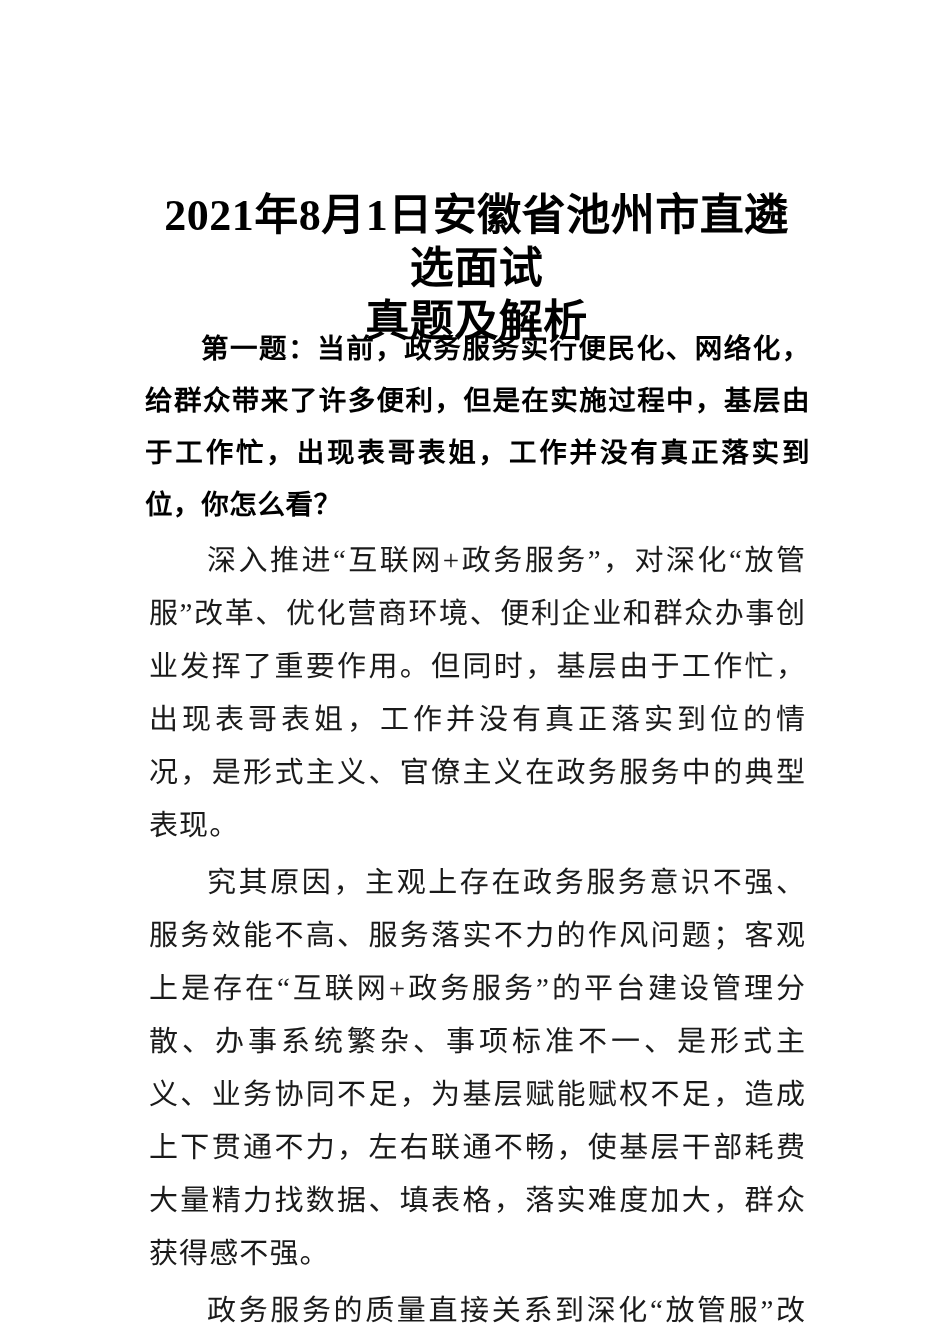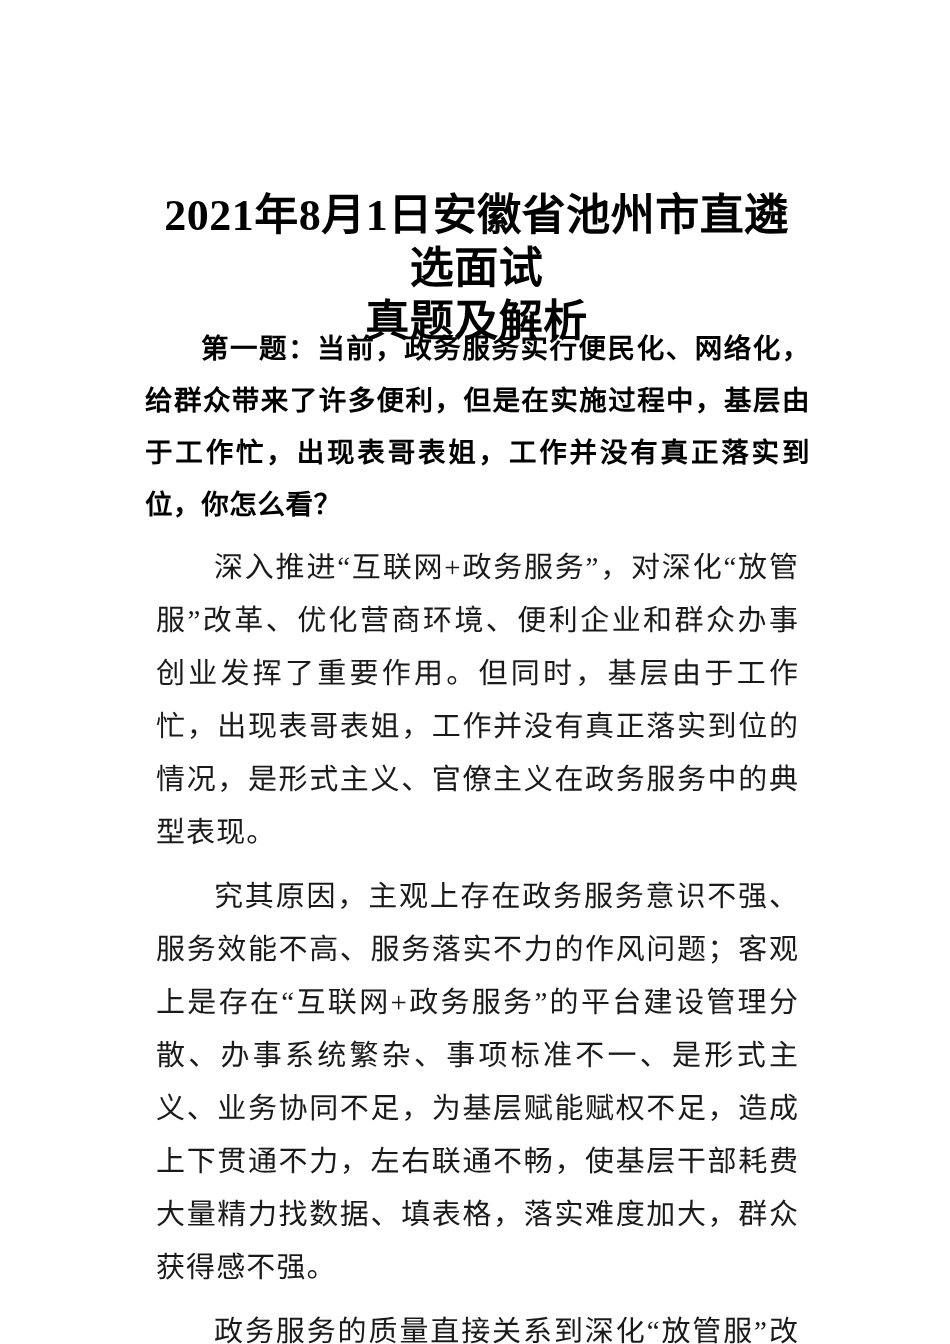--- a/index.html
+++ b/index.html
@@ -59,21 +59,21 @@
   
   .a-para {
     font-family: "Liberation Serif", "DejaVu Serif", serif;
     font-weight: 400;
     font-size: 29px;
     line-height: 53px;
     color: #1a1a1a;
     text-align: justify;
     text-justify: inter-ideograph;
     text-indent: 58px;
-    margin: 11px;
+    margin: 4px;
     letter-spacing: 1.1px;
   }
 
   
   .a-para.clipped {
     overflow: hidden;
   }
 </style>
 </head>
 <body>

